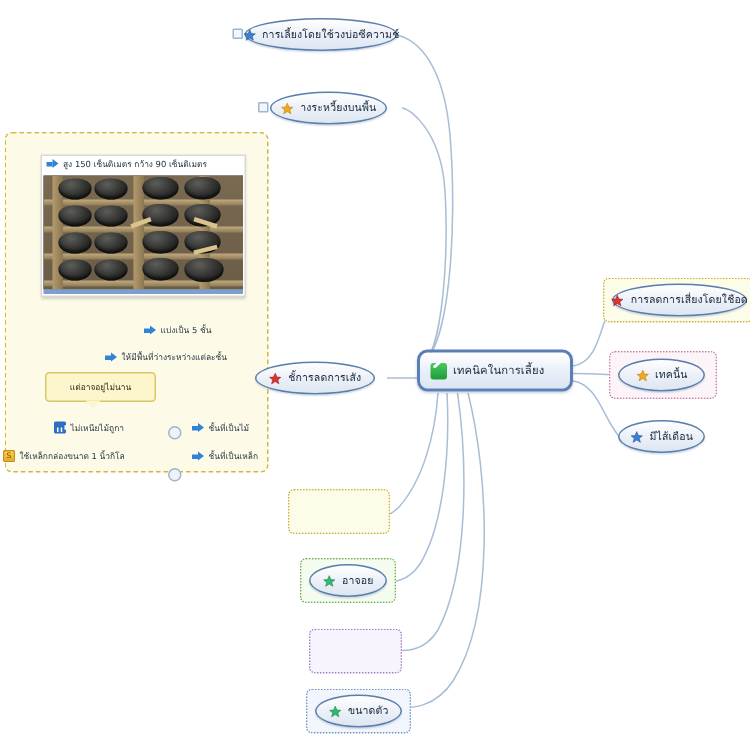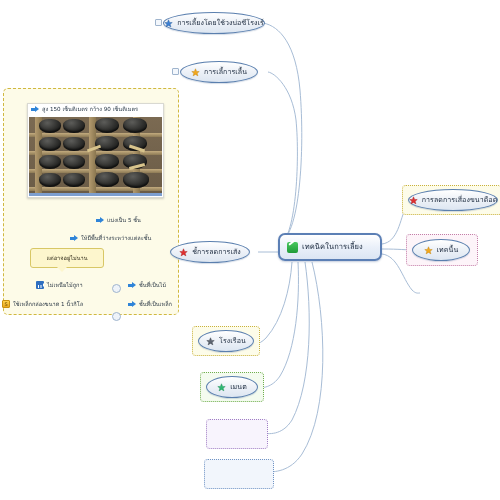--- a/index.html
+++ b/index.html
@@ -389,81 +389,89 @@
     <span class="pencil-icon"></span>
     <span class="node-label">เทคนิคในการเลี้ยง</span>
   </div>
 
   <div class="node ellipse" style="left:163px; top:12px; width:102px">
     <span class="star">
       <svg viewBox="0 0 24 24">
           <polygon points="12,2 15,9 22,9.5 16.5,14 18.5,21 12,17 5.5,21 7.5,14 2,9.5 9,9" fill="#3b7fd4" stroke="#24578f" stroke-width="1"></polygon>
         </svg>
     </span>
-    <span class="node-label">การเลี้ยงโดยใช้วงบ่อซีโรงเร์</span>
+    <span class="node-label">การเลี้ยงโดยใช้วงบ่อซีความช์</span>
   </div>
   <div class="ctrl" style="left:155px; top:19px"></div>
 
   <div class="node ellipse" style="left:180px; top:61px; width:78px">
     <span class="star">
       <svg viewBox="0 0 24 24">
           <polygon points="12,2 15,9 22,9.5 16.5,14 18.5,21 12,17 5.5,21 7.5,14 2,9.5 9,9" fill="#f2a81d" stroke="#b97c08" stroke-width="1"></polygon>
         </svg>
     </span>
-    <span class="node-label">การเลี้การเลื้น</span>
+    <span class="node-label">างระหวี้ยงบนพื้น</span>
   </div>
   <div class="ctrl" style="left:172px; top:68px"></div>
 
   <div class="node ellipse" style="left:170px; top:241px; width:80px">
     <span class="star">
       <svg viewBox="0 0 24 24">
           <polygon points="12,2 15,9 22,9.5 16.5,14 18.5,21 12,17 5.5,21 7.5,14 2,9.5 9,9" fill="#e03131" stroke="#9c1717" stroke-width="1"></polygon>
         </svg>
     </span>
     <span class="node-label">ชั้การลดการเสัง</span>
   </div>
 
   <div class="halo halo-yellow" style="left:402px; top:185px; width:100px; height:30px"></div>
   <div class="node ellipse" style="left:408px; top:189px; width:90px">
     <span class="star">
       <svg viewBox="0 0 24 24">
           <polygon points="12,2 15,9 22,9.5 16.5,14 18.5,21 12,17 5.5,21 7.5,14 2,9.5 9,9" fill="#e03131" stroke="#9c1717" stroke-width="1"></polygon>
         </svg>
     </span>
-    <span class="node-label">การลดการเสี่องขนาดือด</span>
+    <span class="node-label">การลดการเสี่ยงโดยใชือด</span>
   </div>
 
   <div class="halo halo-pink" style="left:406px; top:234px; width:72px; height:32px"></div>
   <div class="node ellipse" style="left:412px; top:239px; width:58px">
     <span class="star">
       <svg viewBox="0 0 24 24">
           <polygon points="12,2 15,9 22,9.5 16.5,14 18.5,21 12,17 5.5,21 7.5,14 2,9.5 9,9" fill="#f2a81d" stroke="#b97c08" stroke-width="1"></polygon>
         </svg>
     </span>
     <span class="node-label">เทคนื้น</span>
   </div>
 
+  <div class="node ellipse" style="left:412px; top:280px; width:58px">
+    <span class="star">
+      <svg viewBox="0 0 24 24">
+          <polygon points="12,2 15,9 22,9.5 16.5,14 18.5,21 12,17 5.5,21 7.5,14 2,9.5 9,9" fill="#3b7fd4" stroke="#24578f" stroke-width="1"></polygon>
+        </svg>
+    </span>
+    <span class="node-label">มีไส้เดือน</span>
+  </div>
 
   <div class="halo halo-yellow" style="left:192px; top:326px; width:68px; height:30px"></div>
-  <div class="node ellipse" style="left:198px; top:330px; width:56px">
-    <span class="star">
-      <svg viewBox="0 0 24 24">
-          <polygon points="12,2 15,9 22,9.5 16.5,14 18.5,21 12,17 5.5,21 7.5,14 2,9.5 9,9" fill="#5c6470" stroke="#323840" stroke-width="1"></polygon>
-        </svg>
-    </span>
-    <span class="node-label">โรงเรือน</span>
-  </div>
 
   <div class="halo halo-green" style="left:200px; top:372px; width:64px; height:30px"></div>
   <div class="node ellipse" style="left:206px; top:376px; width:52px">
     <span class="star">
       <svg viewBox="0 0 24 24">
           <polygon points="12,2 15,9 22,9.5 16.5,14 18.5,21 12,17 5.5,21 7.5,14 2,9.5 9,9" fill="#2eb872" stroke="#19844c" stroke-width="1"></polygon>
         </svg>
     </span>
-    <span class="node-label">เมนต</span>
+    <span class="node-label">อาจอย</span>
   </div>
 
   <div class="halo halo-violet" style="left:206px; top:419px; width:62px; height:30px"></div>
 
   <div class="halo halo-blue" style="left:204px; top:459px; width:70px; height:30px"></div>
+  <div class="node ellipse" style="left:210px; top:463px; width:58px">
+    <span class="star">
+      <svg viewBox="0 0 24 24">
+          <polygon points="12,2 15,9 22,9.5 16.5,14 18.5,21 12,17 5.5,21 7.5,14 2,9.5 9,9" fill="#2eb872" stroke="#19844c" stroke-width="1"></polygon>
+        </svg>
+    </span>
+    <span class="node-label">ขนาดตัว</span>
+  </div>
 
 </div>
 
 </body></html>

